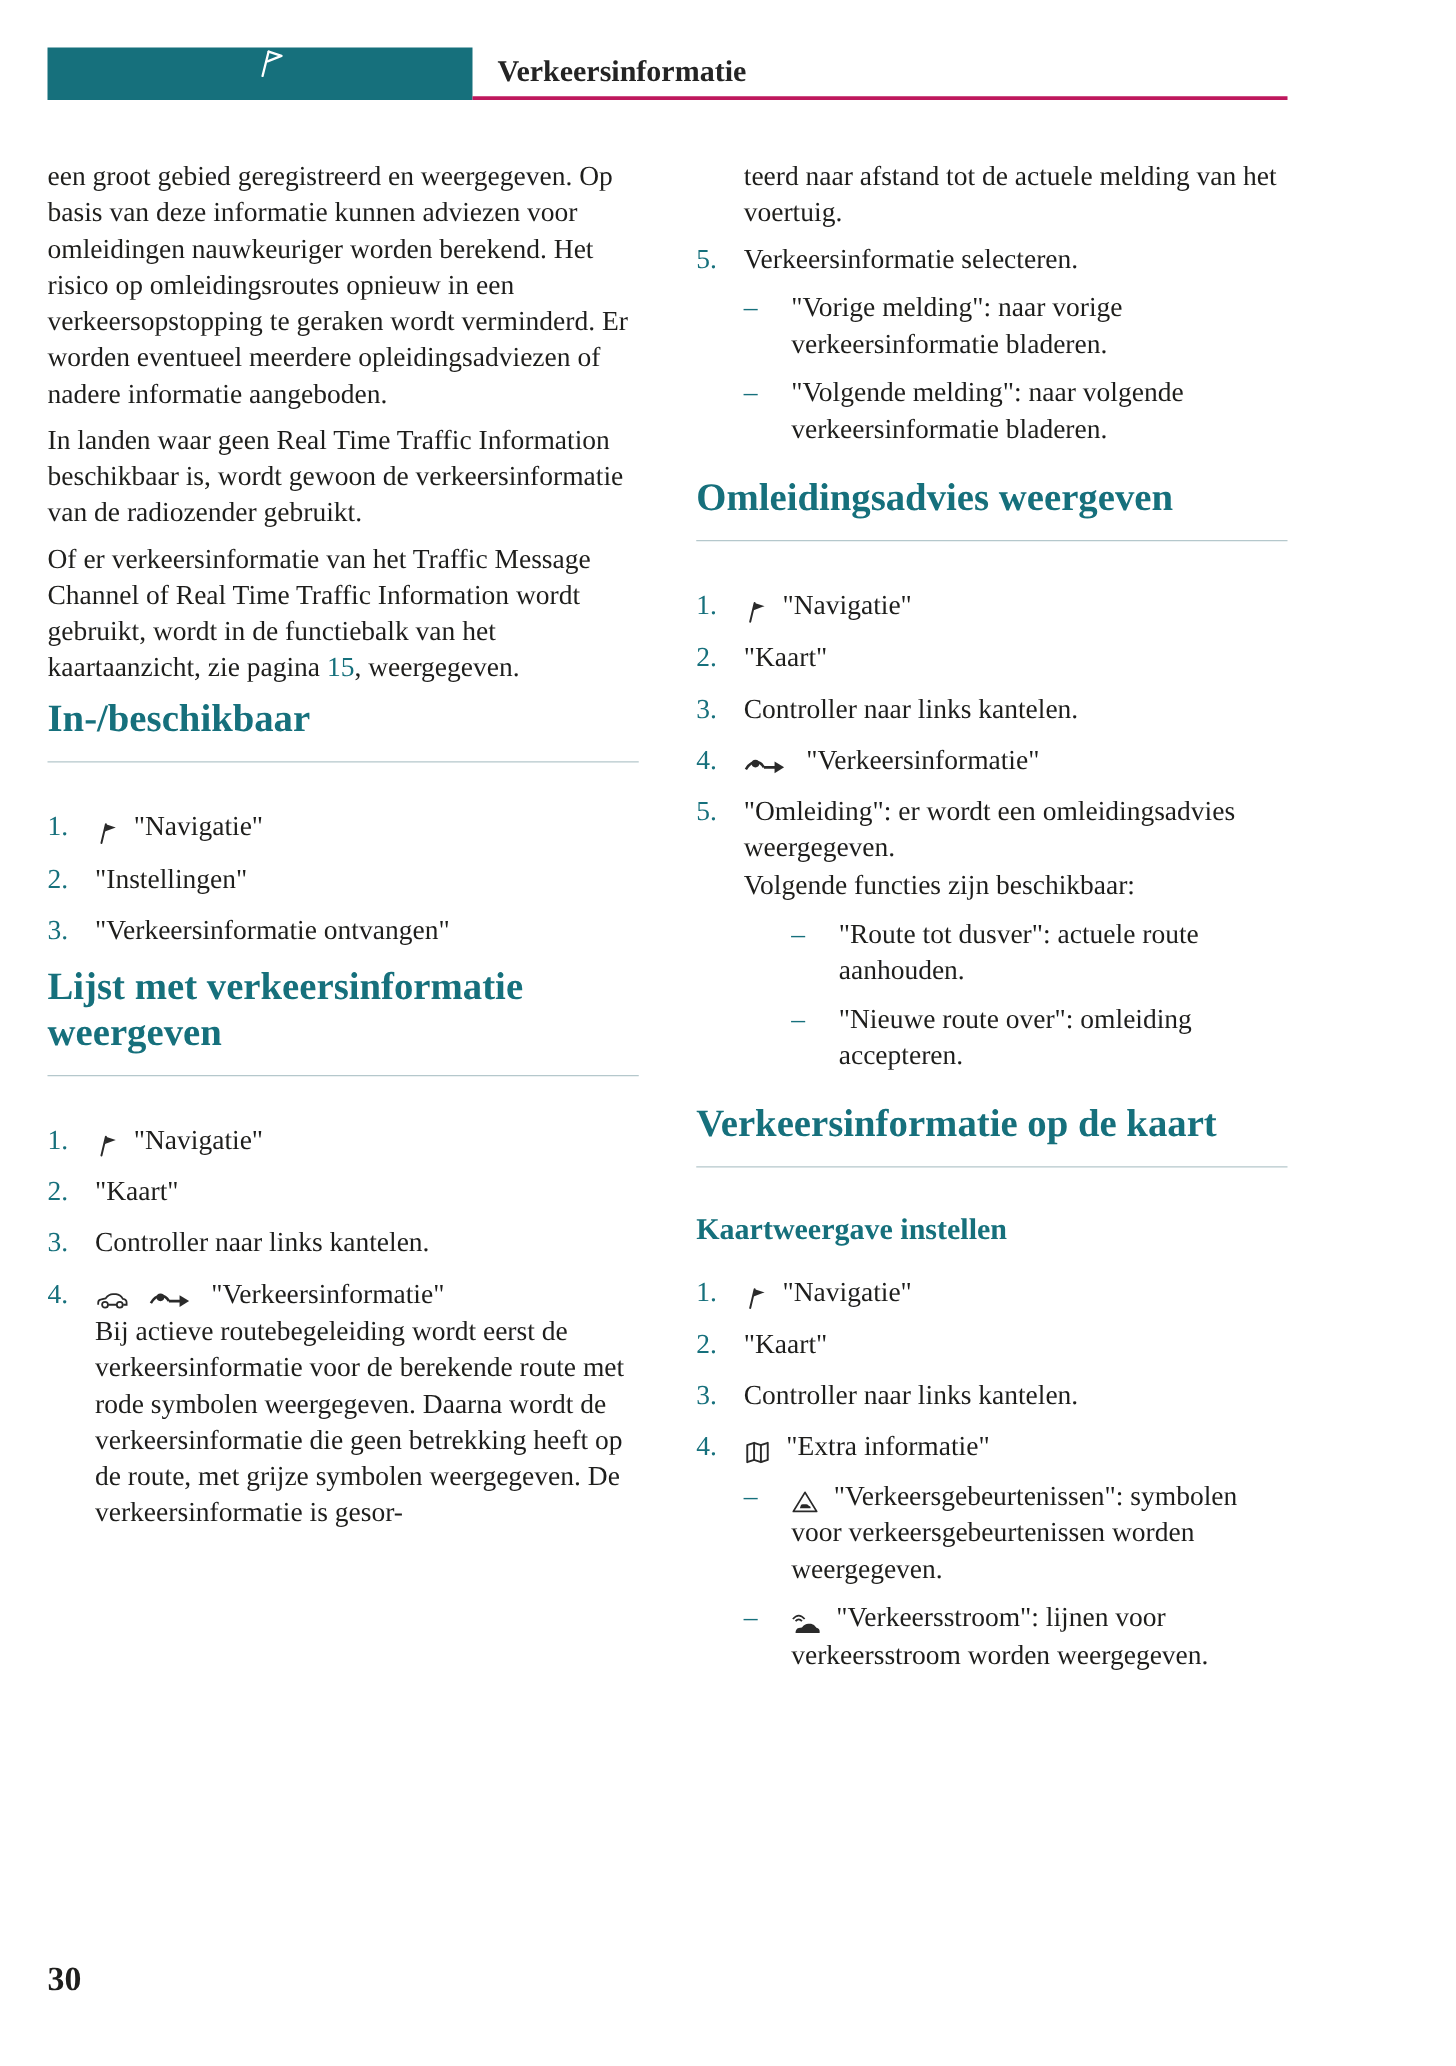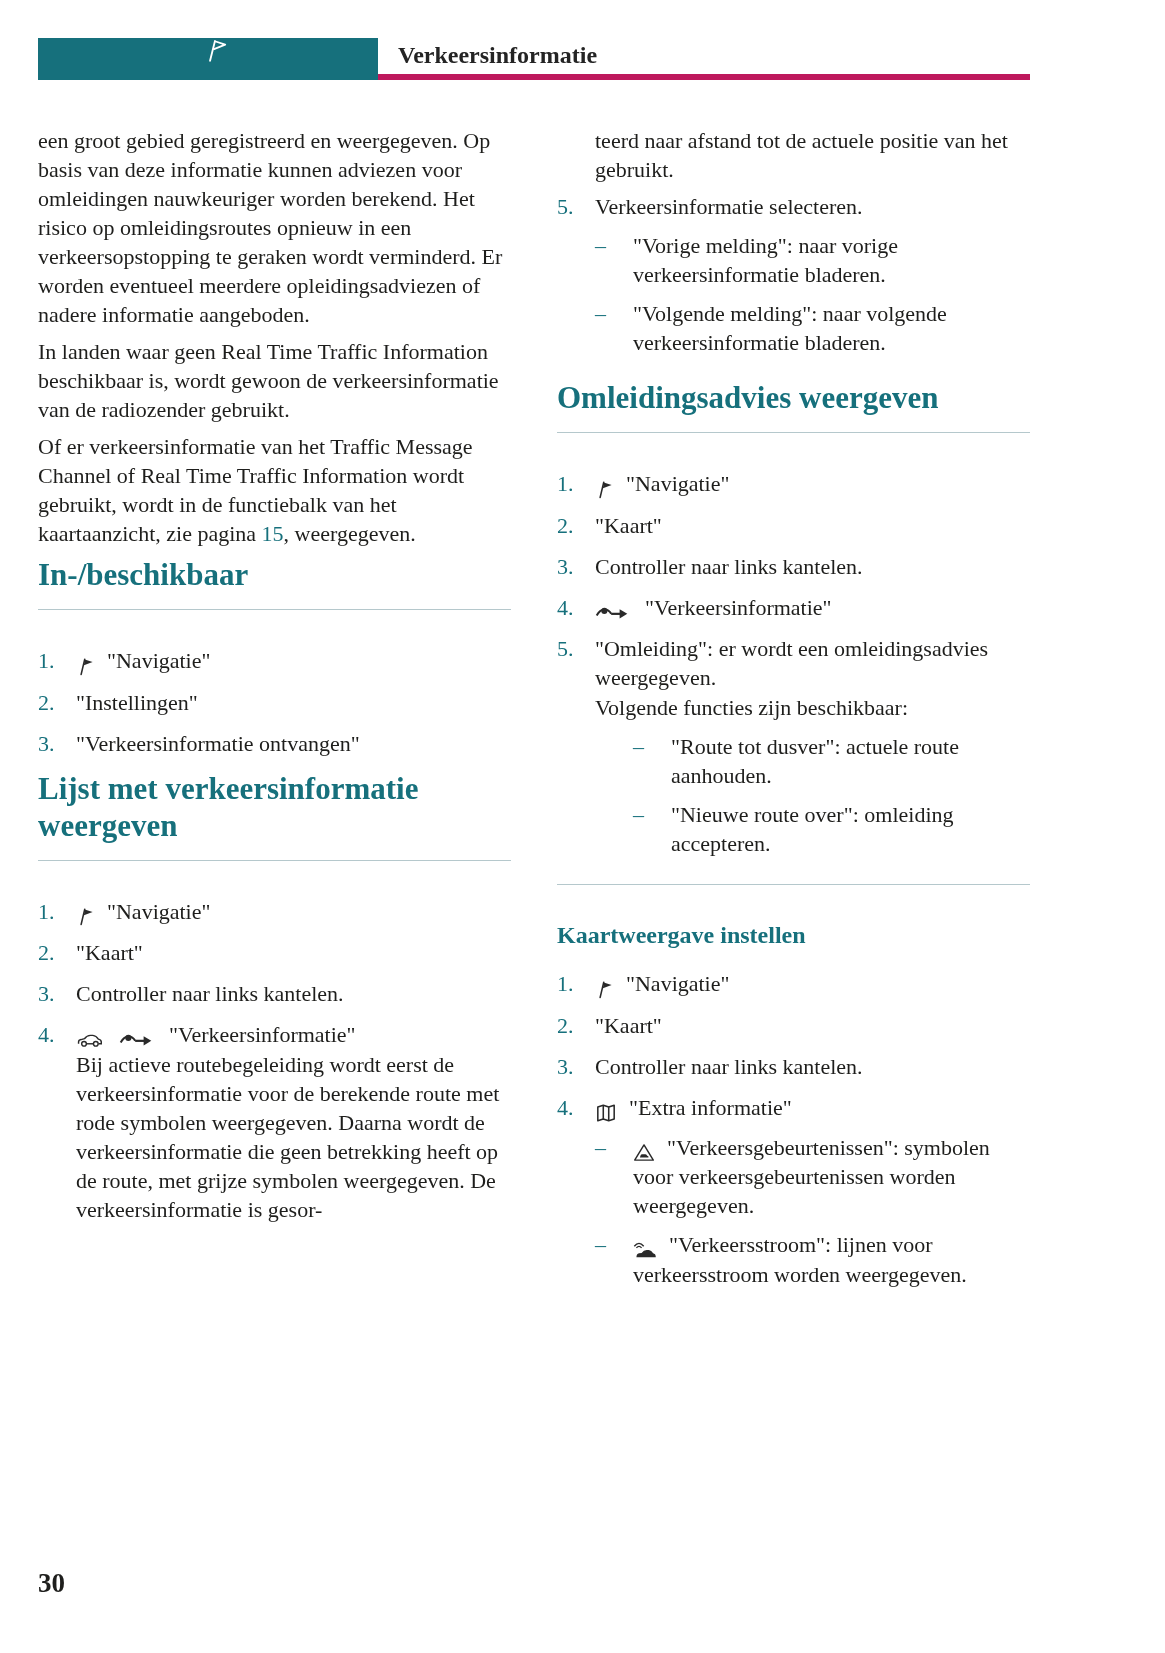--- a/index.html
+++ b/index.html
@@ -16,21 +16,21 @@
   
   .page-header { display:flex; align-items:flex-end; height:42px; margin-bottom:46px; }
   .badge {
     background:#16707c; color:#fff; height:42px; width:340px;
     display:flex; align-items:center; gap:14px; padding:0 0 0 16px;
     font-weight:bold; font-size:24px; letter-spacing:1.5px;flex-direction:column;
   }
   .badge-icon { display:flex; align-items:center; }
   .header-title-wrap {
     flex:1; display:flex; align-items:flex-end;
-    padding:0 0 7px 20px; border-bottom:6px solid #be185d; height:42px;
+    padding:0 0 7px 20px; border-bottom:3px solid #be185d; height:42px;
   }
   .page-title { font-size:24px; font-weight:bold; color:#242424; line-height:1; }
 
   
   .columns { display:flex; gap:46px; }
   .col { width:475px; }
 
   
   .body-p { font-size:22px; line-height:29px; margin-bottom:8px; }
   .continuation { margin-left:38px; }
@@ -157,21 +157,21 @@
             </span>
             <span class="step-note" style="display:block;">Bij actieve routebegeleiding wordt eerst de verkeersinformatie voor de berekende route met rode symbolen weergegeven. Daarna wordt de verkeersinformatie die geen betrekking heeft op de route, met grijze symbolen weergegeven. De verkeersinformatie is gesor-</span>
           </span>
         </div>
       </div>
 
     </div>
 
     <div class="col">
 
-      <p class="body-p continuation">teerd naar afstand tot de actuele positie van het gebruikt.</p>
+      <p class="body-p continuation">teerd naar afstand tot de actuele melding van het voertuig.</p>
 
       <div class="steps">
         <div class="step">
           <span class="step-num">5.</span>
           <span class="step-body">
             <span class="step-label"><span>Verkeersinformatie selecteren.</span></span>
             <span class="substep">
               <span class="substep-dash">–</span>
               <span class="substep-text">"Vorige melding": naar vorige verkeersinformatie bladeren.</span>
             </span>
@@ -221,20 +221,21 @@
               <span class="substep-text">"Route tot dusver": actuele route aanhouden.</span>
             </span>
             <span class="substep deep">
               <span class="substep-dash">–</span>
               <span class="substep-text">"Nieuwe route over": omleiding accepteren.</span>
             </span>
           </span>
         </div>
       </div>
 
+      <h2 class="section-heading">Verkeersinformatie op de kaart</h2>
       <div class="heading-rule"></div>
 
       <h3 class="subsection-heading">Kaartweergave instellen</h3>
 
       <div class="steps">
         <div class="step">
           <span class="step-num">1.</span>
           <span class="step-body"><span class="icon"><svg width="19" height="19" viewBox="0 0 24 24">
                   <path d="M6.5 22 L11 3" stroke="#2a2a2a" stroke-width="2" fill="none" stroke-linecap="round"></path>
                   <path d="M11 3 L21 6.2 L10 10.4 Z" fill="#2a2a2a"></path>

